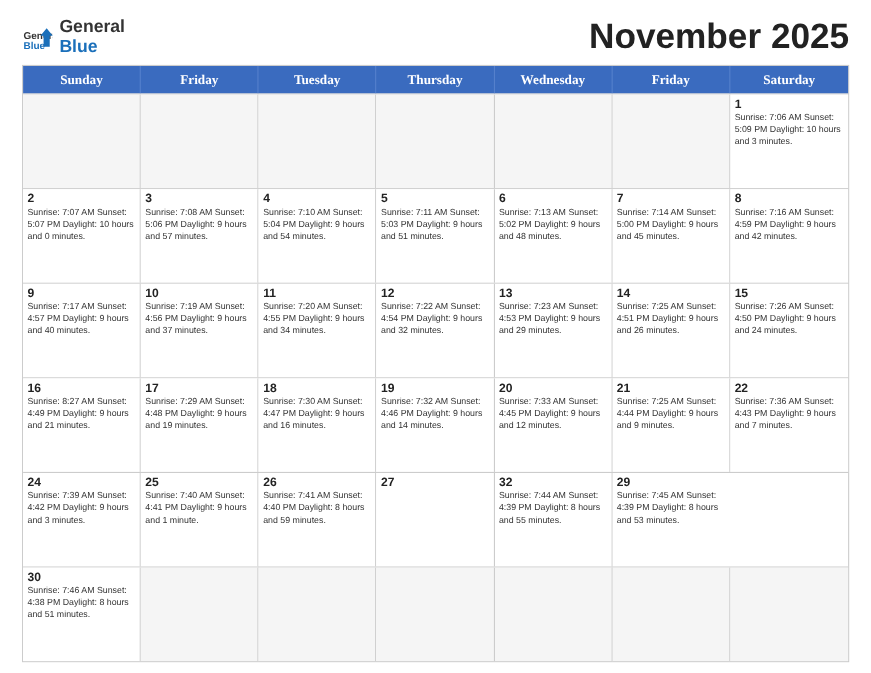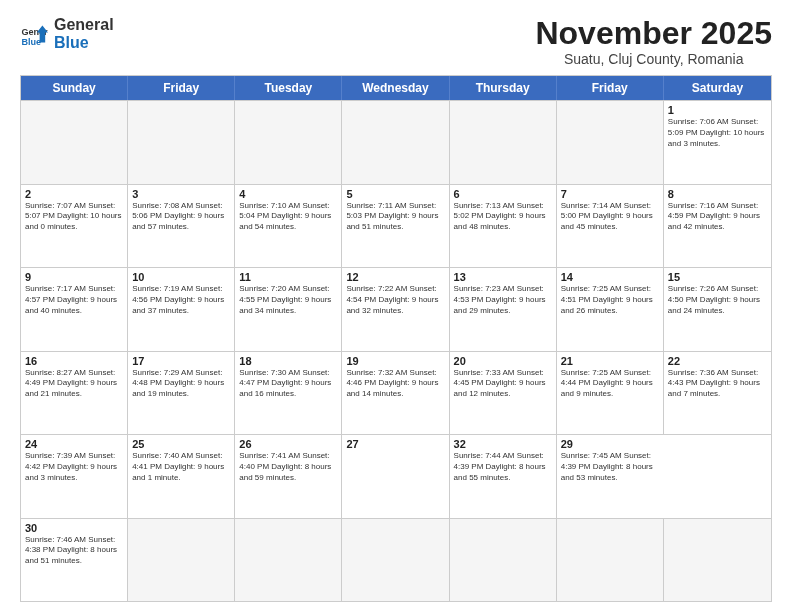--- a/index.html
+++ b/index.html
@@ -48,20 +48,21 @@
     .calendar {
       flex: 1;
       display: flex;
       flex-direction: column;
       border: 1px solid #ccc;
     }
     .cal-header {
       display: grid;
       grid-template-columns: repeat(7, 1fr);
       background: #3a6bbf;
+      font-family: Liberation Serif, serif;
     }
     .cal-header-cell {
       color: #fff;
       font-size: 12px;
       font-weight: bold;
       padding: 5px 4px;
       text-align: center;
       border-right: 1px solid #5580cc;
     }
     .cal-header-cell:last-child { border-right: none; }
@@ -112,31 +113,30 @@
         <text x="2" y="35" font-size="13" font-weight="bold" fill="#1a6fba" font-family="Arial">Blue</text>
         <polygon points="32,8 40,18 36,18 36,32 28,32 28,18 24,18" fill="#1a6fba"></polygon>
       </svg>
       <div style="display:flex;flex-direction:column;line-height:1.1;margin-left:2px;">
         <span style="font-size:16px;font-weight:bold;color:#333;">General</span>
         <span style="font-size:16px;font-weight:bold;color:#1a6fba;">Blue</span>
       </div>
     </div>
     <div class="title-block">
       <div class="month-title">November 2025</div>
-      <div class="subtitle">Suatu, Cluj County, Romania</div>
     </div>
   </div>
 
   <div class="calendar">
     <div class="cal-header" id="cal-header">
         <div class="cal-header-cell">Sunday</div>
         <div class="cal-header-cell">Friday</div>
         <div class="cal-header-cell">Tuesday</div>
+        <div class="cal-header-cell">Thursday</div>
         <div class="cal-header-cell">Wednesday</div>
-        <div class="cal-header-cell">Thursday</div>
         <div class="cal-header-cell">Friday</div>
         <div class="cal-header-cell">Saturday</div>
       </div>
     <div class="cal-body" id="cal-body">
         <div class="cal-row">
           <div class="cal-cell empty"></div>
           <div class="cal-cell empty"></div>
           <div class="cal-cell empty"></div>
           <div class="cal-cell empty"></div>
           <div class="cal-cell empty"></div>

